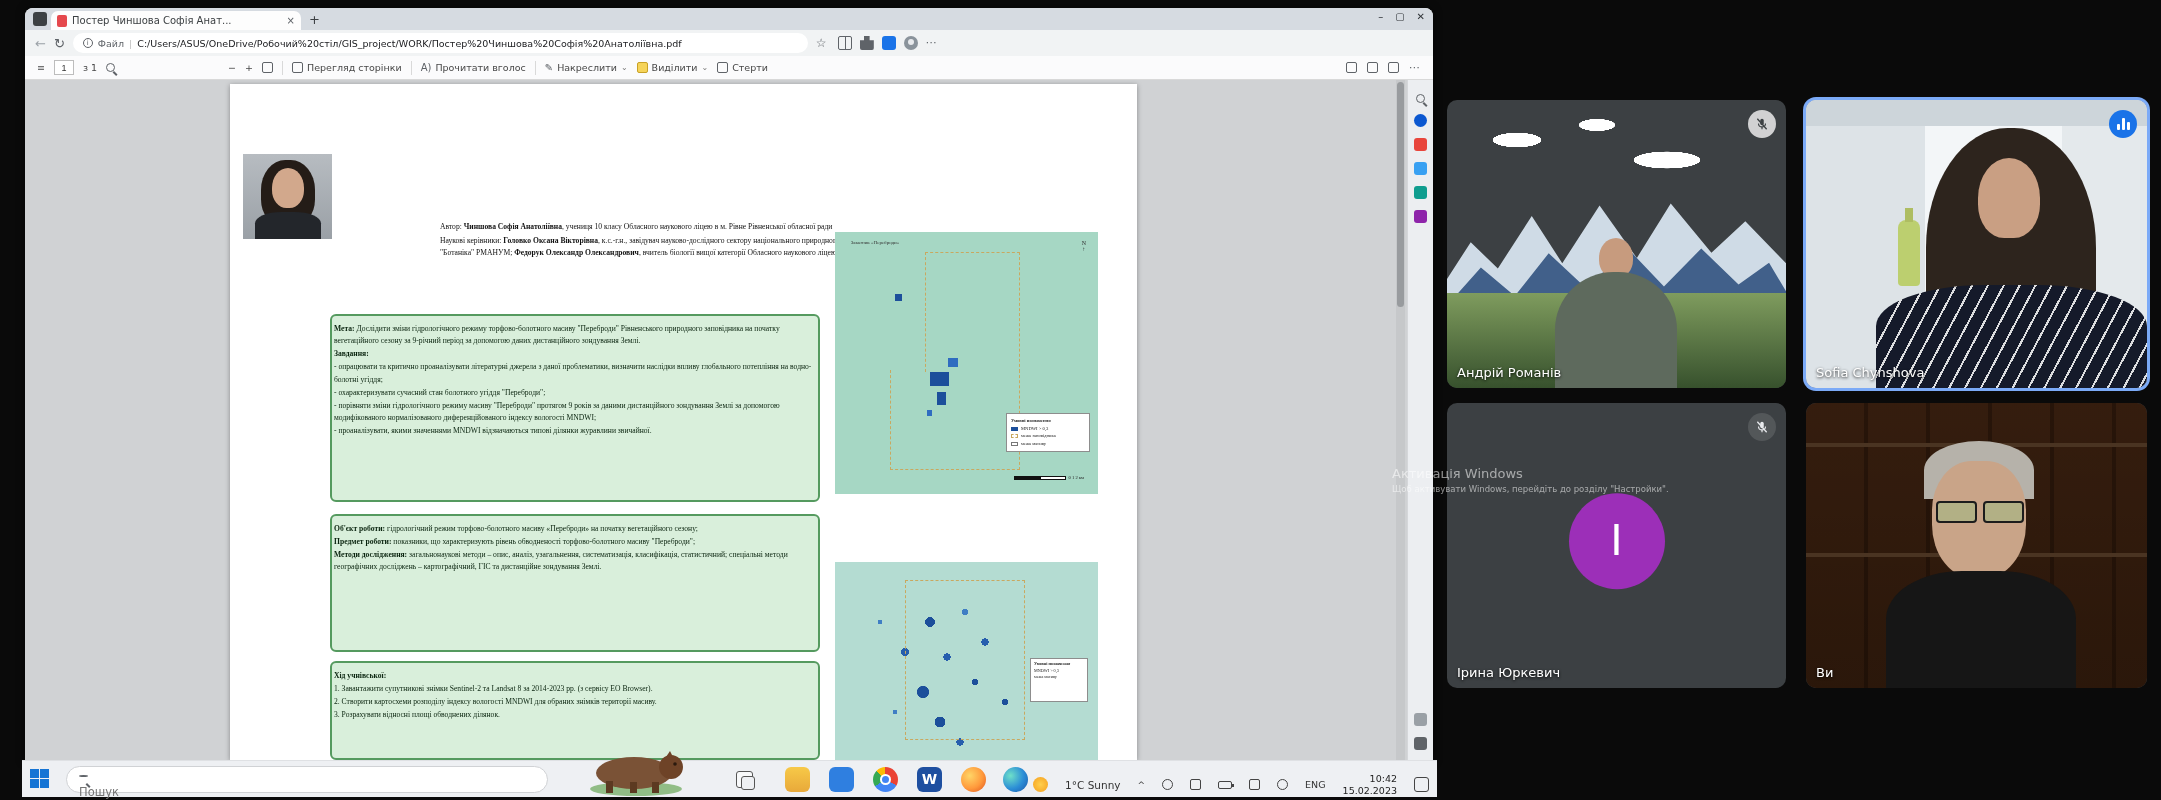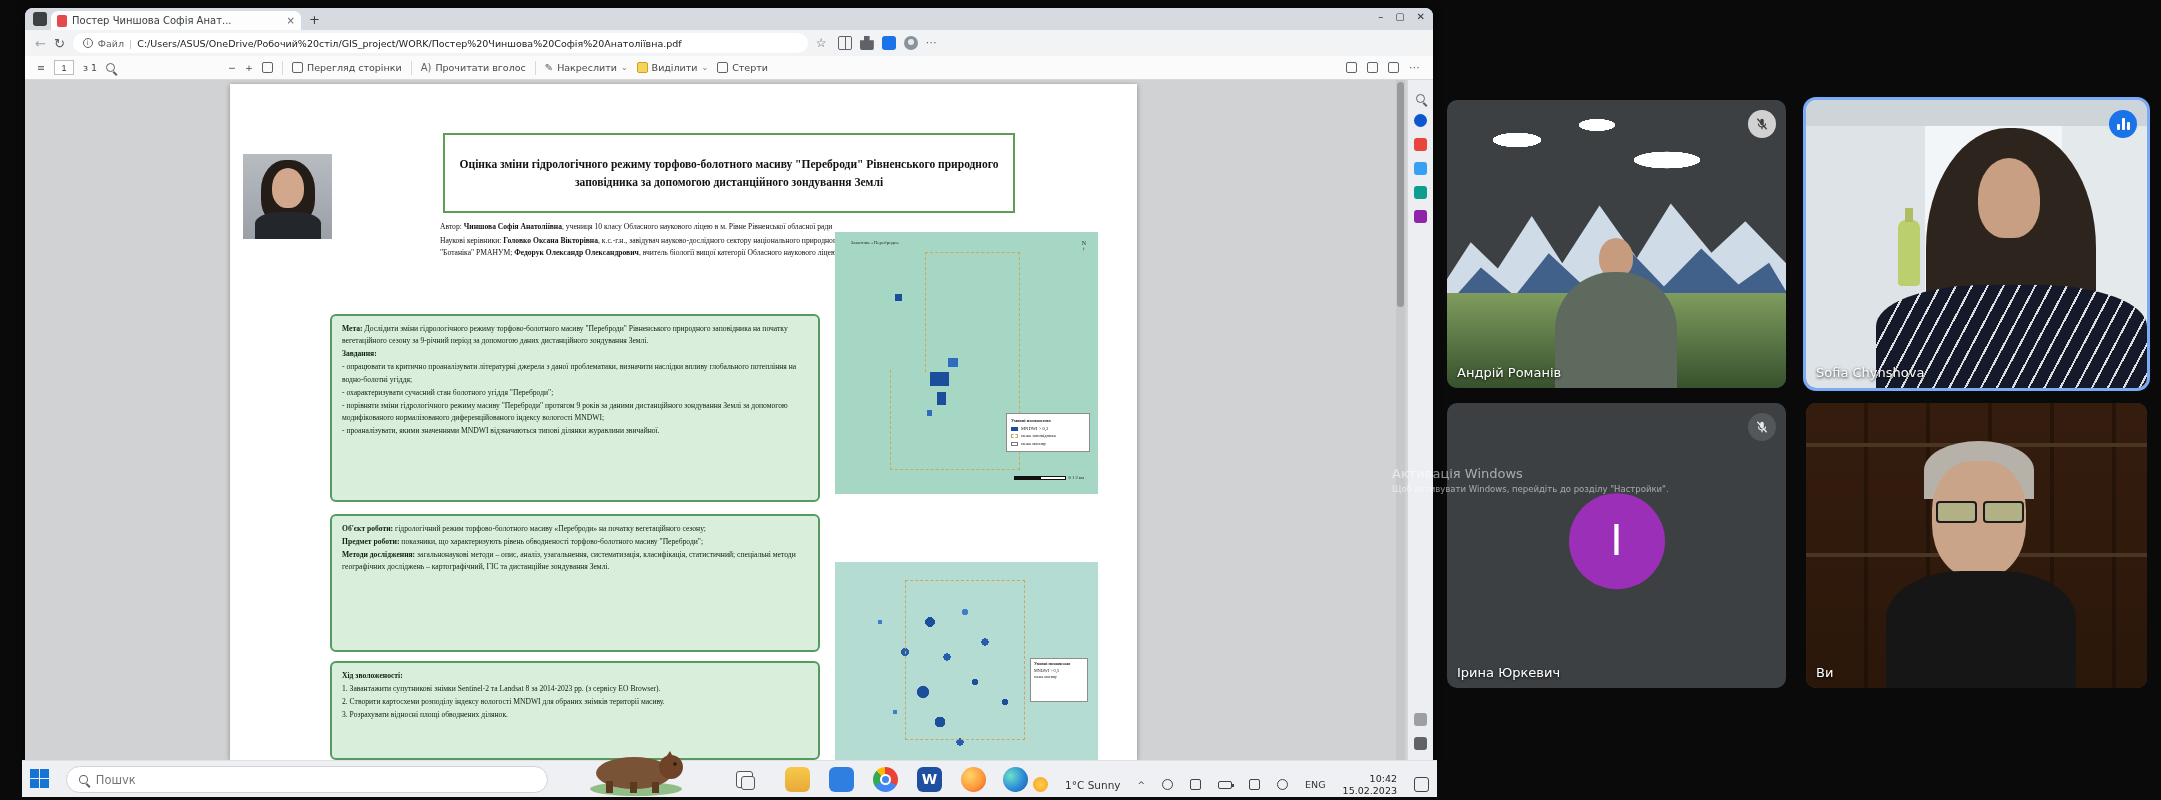--- a/index.html
+++ b/index.html
@@ -82,21 +82,21 @@
   .photo .hair { position:absolute; left:18px; top:6px; width:54px; height:66px;
                  background:#241c17; border-radius:45% 45% 40% 40%; }
   .photo .face { position:absolute; left:29px; top:14px; width:32px; height:40px;
                  background:#d2a habit; background:#d2a88c; border-radius:50% 50% 45% 45%; }
   .photo .body { position:absolute; left:12px; top:58px; width:66px; height:28px;
                  background:#23262b; border-radius:40% 40% 0 0; }
   .authors { position:absolute; left:210px; top:137px; width:582px; font-size:7.6px;
              line-height:1.55; color:#111; }
   .authors p { margin-bottom:2px; }
   .gbox { position:absolute; left:100px; width:490px; background:#d9efdb;
-          border:2px solid #559a5f; border-radius:6px; padding:7px 10px;
+          border:2px solid #559a5f; border-radius:6px; padding:7px 2px;
           font-size:7.6px; line-height:1.6; color:#09230e; }
   .gbox p { margin-bottom:1px; }
   .map { position:absolute; left:605px; width:263px; overflow:hidden; }
   .map1 { top:148px; height:262px; background:#a6d7c4; }
   .map2 { top:478px; height:198px; background:#b4dcd2;
     background-image:
       radial-gradient(circle 8px at 95px 60px, #1c4f9b 60%, transparent 61%),
       radial-gradient(circle 6px at 112px 95px, #265ead 60%, transparent 61%),
       radial-gradient(circle 10px at 88px 130px, #1c4f9b 60%, transparent 61%),
       radial-gradient(circle 5px at 130px 50px, #3f7ec4 60%, transparent 61%),
@@ -205,21 +205,21 @@
   .watermark .l2 { font-size:8.5px; margin-top:3px; }
 
   
   .taskbar { position:absolute; left:22px; top:760px; width:1415px; height:37px; background:#eef0f3;
              border-top:1px solid #dfe1e4; z-index:10; }
   .start { position:absolute; left:8px; top:8px; width:20px; height:20px; display:grid;
            grid-template-columns:9px 9px; grid-template-rows:9px 9px; gap:1px; }
   .start i { background:#1574d4; }
   .tsearch { position:absolute; left:44px; top:5px; width:482px; height:27px; background:#fff;
              border:1px solid #d0d2d5; border-radius:14px; display:flex; 
-             gap:8px; padding:8px 12px; }
+             gap:8px; padding:8px 12px;flex-direction:column; }
   .tsearch .mag { border-color:#5f6368; }
   .tsearch input { border:none; outline:none; font-size:11.5px; color:#5f6368; width:100%;
                    font-family:"DejaVu Sans",sans-serif; background:transparent; }
   .animal { position:absolute; left:552px; top:-12px; width:140px; height:48px; }
   .taskview { position:absolute; left:714px; top:10px; width:17px; height:17px;
               border:1.5px solid #555; border-radius:3px; background:rgba(255,255,255,.6); }
   .taskview:before { content:""; position:absolute; left:4px; top:4px; width:12px; height:12px;
               border:1.5px solid #555; border-radius:3px; background:#eef0f3; }
   .appic { position:absolute; top:6px; width:25px; height:25px; border-radius:6px; }
   .ic-folder { background:linear-gradient(#f7c948,#e8a93a); }
@@ -321,23 +321,20 @@
       <span class="sq-ic"></span>
       <span class="sq-ic"></span>
       <span class="sq-ic"></span>
       <span class="ic-more">⋯</span>
     </div>
   </div>
 
   <div class="pdfarea">
 
     <div class="page serif">
-      <div class="titlebox">
-        <div>Оцінка зміни гідрологічного режиму торфово-болотного масиву "Переброди" Рівненського природного заповідника за допомогою дистанційного зондування Землі</div>
-      </div>
       <div class="photo">
         <div class="hair"></div>
         <div class="face"></div>
         <div class="body"></div>
       </div>
       <div class="authors">
         <p><span>Автор: </span><b>Чиншова Софія Анатоліївна</b><span>, учениця 10 класу Обласного наукового ліцею в м. Рівне Рівненської обласної ради</span></p>
         <p><span>Наукові керівники: </span><b>Головко Оксана Вікторівна</b><span>, к.с.-г.н., завідувач науково-дослідного сектору національного природного парку "Дермансько-Острозький", керівник гуртка "Ботаніка" РМАНУМ; </span><b>Федорук Олександр Олександрович</b><span>, вчитель біології вищої категорії Обласного наукового ліцею в м. Рівне Рівненської обласної ради</span></p>
       </div>
 
@@ -350,21 +347,21 @@
         <p>- проаналізувати, якими значеннями MNDWI відзначаються типові ділянки журавлини звичайної.</p>
       </div>
 
       <div class="gbox" style="top:430px;height:138px">
         <p><b>Об'єкт роботи:</b><span> гідрологічний режим торфово-болотного масиву «Переброди» на початку вегетаційного сезону;</span></p>
         <p><b>Предмет роботи:</b><span> показники, що характеризують рівень обводненості торфово-болотного масиву "Переброди";</span></p>
         <p><b>Методи дослідження:</b><span> загальнонаукові методи – опис, аналіз, узагальнення, систематизація, класифікація, статистичний; спеціальні методи географічних досліджень – картографічний, ГІС та дистанційне зондування Землі.</span></p>
       </div>
 
       <div class="gbox" style="top:577px;height:99px">
-        <p><b>Хід зволоженості:</b></p>
+        <p><b>Хід учнівської:</b></p>
         <p>1. Завантажити супутникові знімки Sentinel-2 та Landsat 8 за 2014-2023 рр. (з сервісу EO Browser).</p>
         <p>2. Створити картосхеми розподілу індексу вологості MNDWI для обраних знімків території масиву.</p>
         <p>3. Розрахувати відносні площі обводнених ділянок.</p>
       </div>
 
       <div class="map map1">
         <div class="maplabel">Заказник «Переброди»</div>
         <div class="compass"><span>N</span><br>↑</div>
         <div class="boundary b1"></div>
         <div class="boundary b2"></div>

